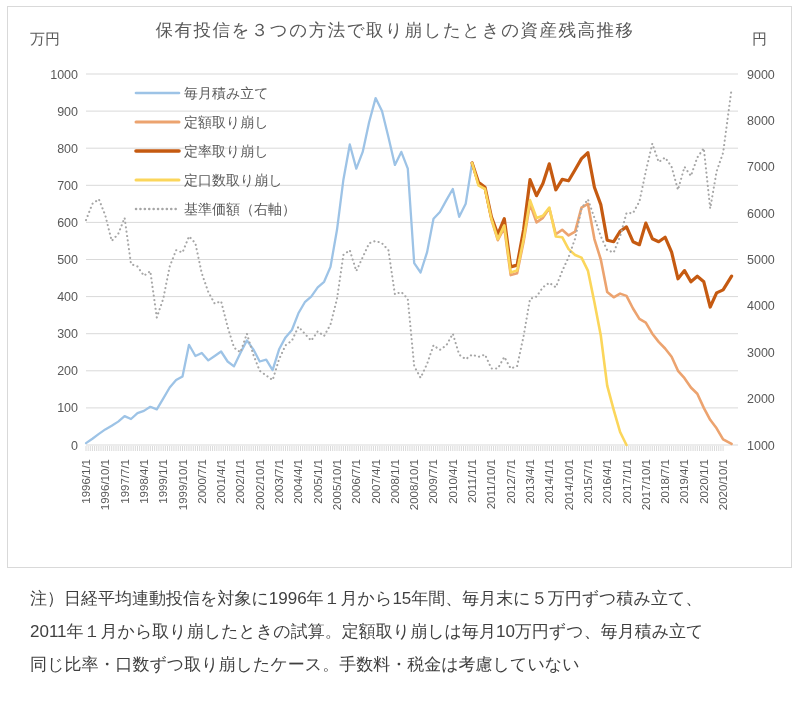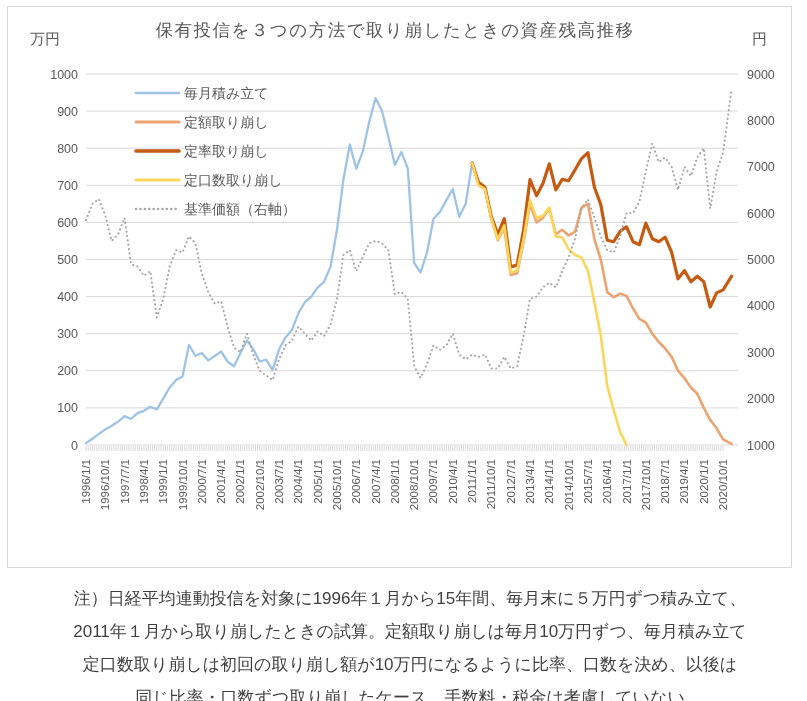--- a/index.html
+++ b/index.html
@@ -3,21 +3,21 @@
 <meta charset="utf-8">
 <style>
   html,body{margin:0;padding:0;background:#ffffff;}
   body{font-family:"Liberation Sans","DejaVu Sans",sans-serif;}
   #stage{position:relative;width:807px;height:701px;background:#fff;overflow:hidden;}
   #chart-box{position:absolute;left:7px;top:6px;width:785px;height:562px;
              border:1px solid #d9d9d9;background:#fff;box-sizing:border-box;}
   #chart-svg{position:absolute;left:0;top:0;}
   #note{position:absolute;left:30px;top:582px;width:760px;color:#3f3f3f;
         font-size:17px;line-height:33px;}
-  .note-line{white-space:nowrap;text-align:center;}
+  .note-line{white-space:nowrap;}
 </style>
 </head>
 <body>
 
 <div id="stage">
   <div id="chart-box"></div>
   <svg id="chart-svg" width="807" height="575" viewBox="0 0 807 575">
       <line x1="86" y1="445" x2="738" y2="445" stroke="#d9d9d9" stroke-width="1"></line>
       <line x1="86" y1="407.9" x2="738" y2="407.9" stroke="#d9d9d9" stroke-width="1"></line>
       <line x1="86" y1="370.8" x2="738" y2="370.8" stroke="#d9d9d9" stroke-width="1"></line>
@@ -396,16 +396,15 @@
       <line x1="136" y1="151" x2="179" y2="151" stroke="#C55A11" stroke-width="3.6" stroke-linecap="round"></line>
       <text x="184" y="156" font-size="14" fill="#595959">定率取り崩し</text>
       <line x1="136" y1="180" x2="179" y2="180" stroke="#FBD65B" stroke-width="3" stroke-linecap="round"></line>
       <text x="184" y="185" font-size="14" fill="#595959">定口数取り崩し</text>
       <line x1="136" y1="209" x2="179" y2="209" stroke="#A6A6A6" stroke-width="2.5" stroke-linecap="round" stroke-dasharray="0.1 4.3"></line>
       <text x="184" y="214" font-size="14" fill="#595959">基準価額（右軸）</text>
     </svg>
   <div id="note">
     <div class="note-line">注）日経平均連動投信を対象に1996年１月から15年間、毎月末に５万円ずつ積み立て、</div>
     <div class="note-line">2011年１月から取り崩したときの試算。定額取り崩しは毎月10万円ずつ、毎月積み立て</div>
-    <div class="note-line">定口数取り崩しは初回の取り崩し額が10万円になるように比率、口数を決め、以後は</div>
     <div class="note-line">同じ比率・口数ずつ取り崩したケース。手数料・税金は考慮していない</div>
   </div>
 </div>
 
 </body></html>

